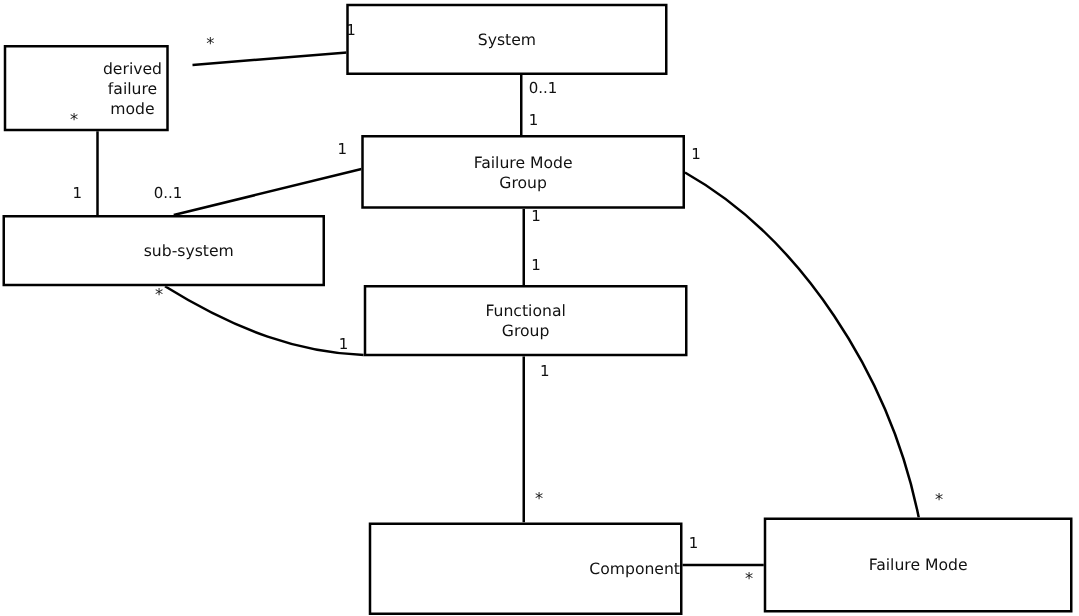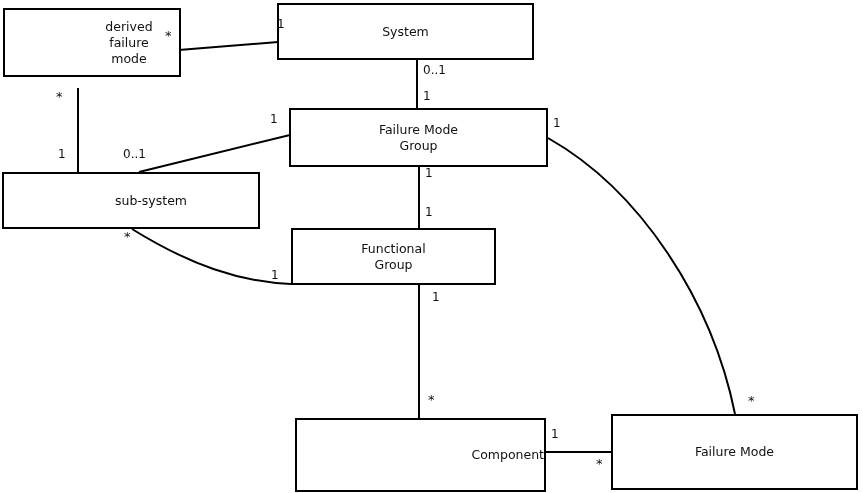--- a/index.html
+++ b/index.html
@@ -74,40 +74,40 @@
         <path d="M 78 88 L 78 172"></path>
         <path d="M 139 172 L 290 135"></path>
         <path d="M 419 167 L 419 229"></path>
         <path d="M 132 229 C 190 265 240 282 291 284"></path>
         <path d="M 419 285 L 419 418"></path>
         <path d="M 548 138 C 640 190 712 300 735 414"></path>
         <path d="M 545 452 L 612 452"></path>
       </g>
   </svg>
 
-  <div class="uml-box label-offset-right" id="node-derived-failure-mode" style="left: 3px; top: 8px; width: 178px; height: 69px;">
+  <div class="uml-box label-offset-right" id="node-derived-failure-mode" style="left: 3px; top: 36px; width: 132px; height: 69px;">
     <span class="box-label">derived
 failure
 mode</span>
   </div>
 
   <div class="uml-box" id="node-system" style="left: 277px; top: 3px; width: 257px; height: 57px;">
     <span class="box-label">System</span>
   </div>
 
   <div class="uml-box" id="node-failure-mode-group" style="left: 289px; top: 108px; width: 259px; height: 59px;">
     <span class="box-label">Failure Mode
 Group</span>
   </div>
 
   <div class="uml-box label-offset-right-small" id="node-sub-system" style="left: 2px; top: 172px; width: 258px; height: 57px;">
     <span class="box-label">sub-system</span>
   </div>
 
-  <div class="uml-box" id="node-functional-group" style="left: 291px; top: 228px; width: 205px; height: 57px;">
+  <div class="uml-box" id="node-functional-group" style="left: 291px; top: 228px; width: 259px; height: 57px;">
     <span class="box-label">Functional
 Group</span>
   </div>
 
   <div class="uml-box" id="node-component" style="left: 295px; top: 418px; width: 251px; height: 74px; justify-content: flex-end;">
     <span class="box-label">Component</span>
   </div>
 
   <div class="uml-box" id="node-failure-mode" style="left: 611px; top: 414px; width: 247px; height: 76px;">
     <span class="box-label">Failure Mode</span>

